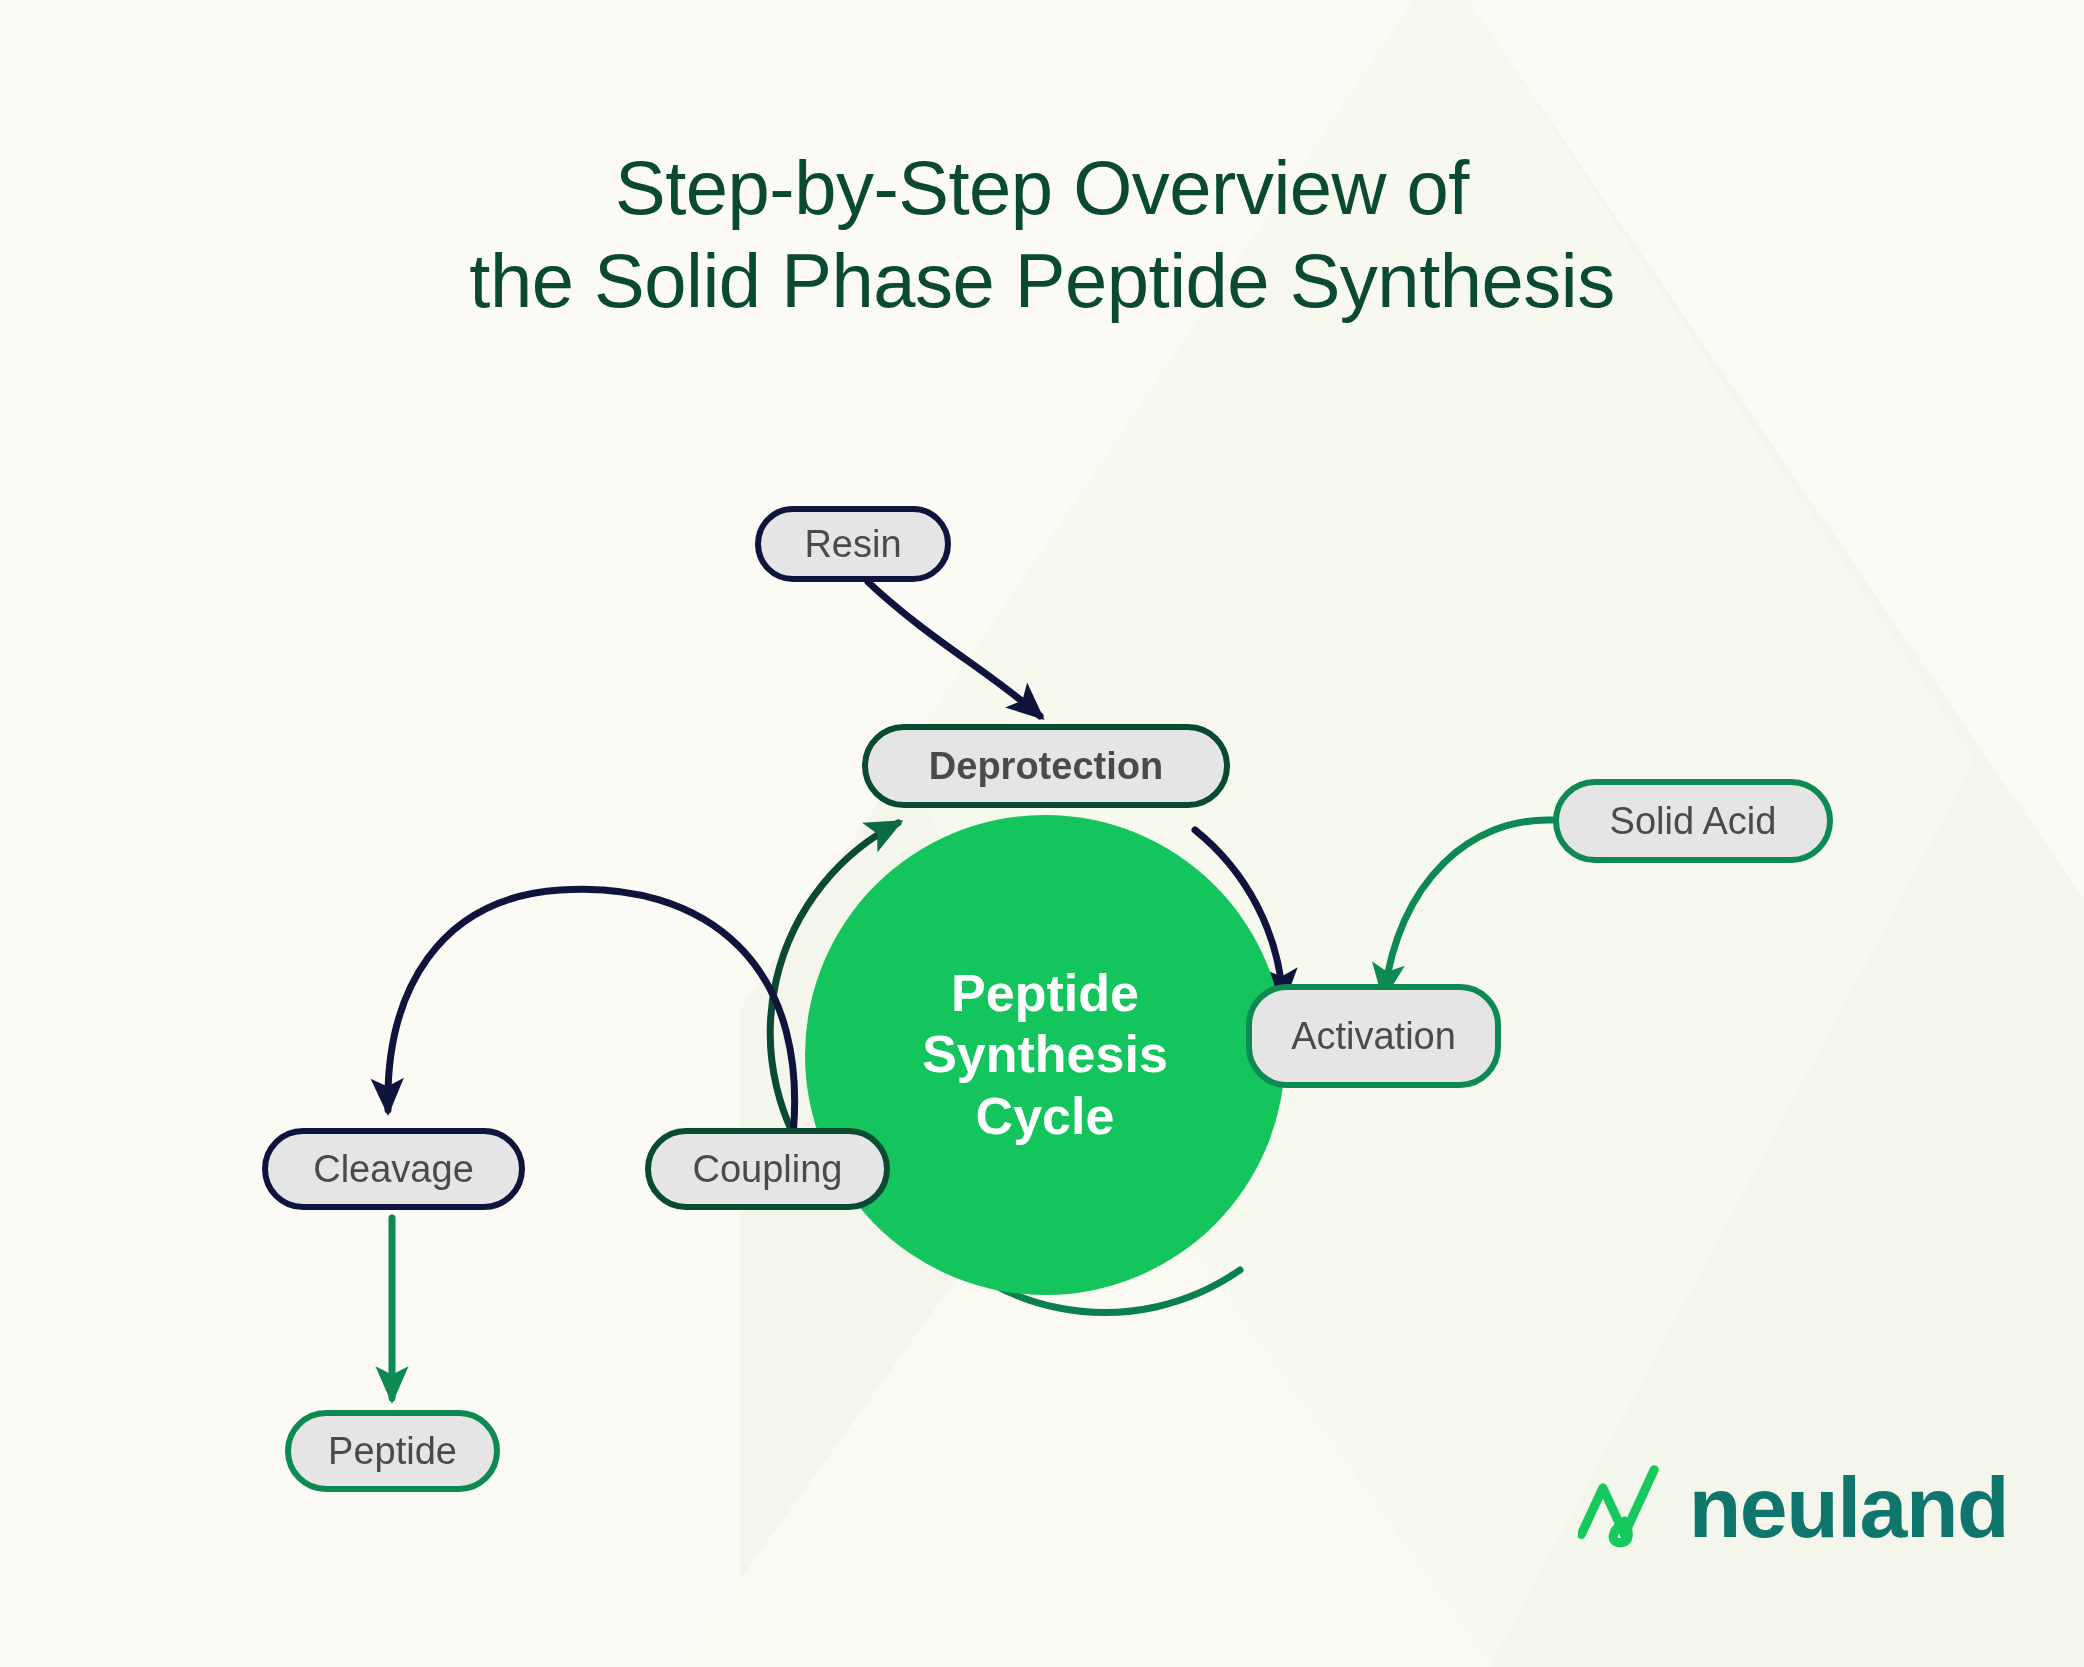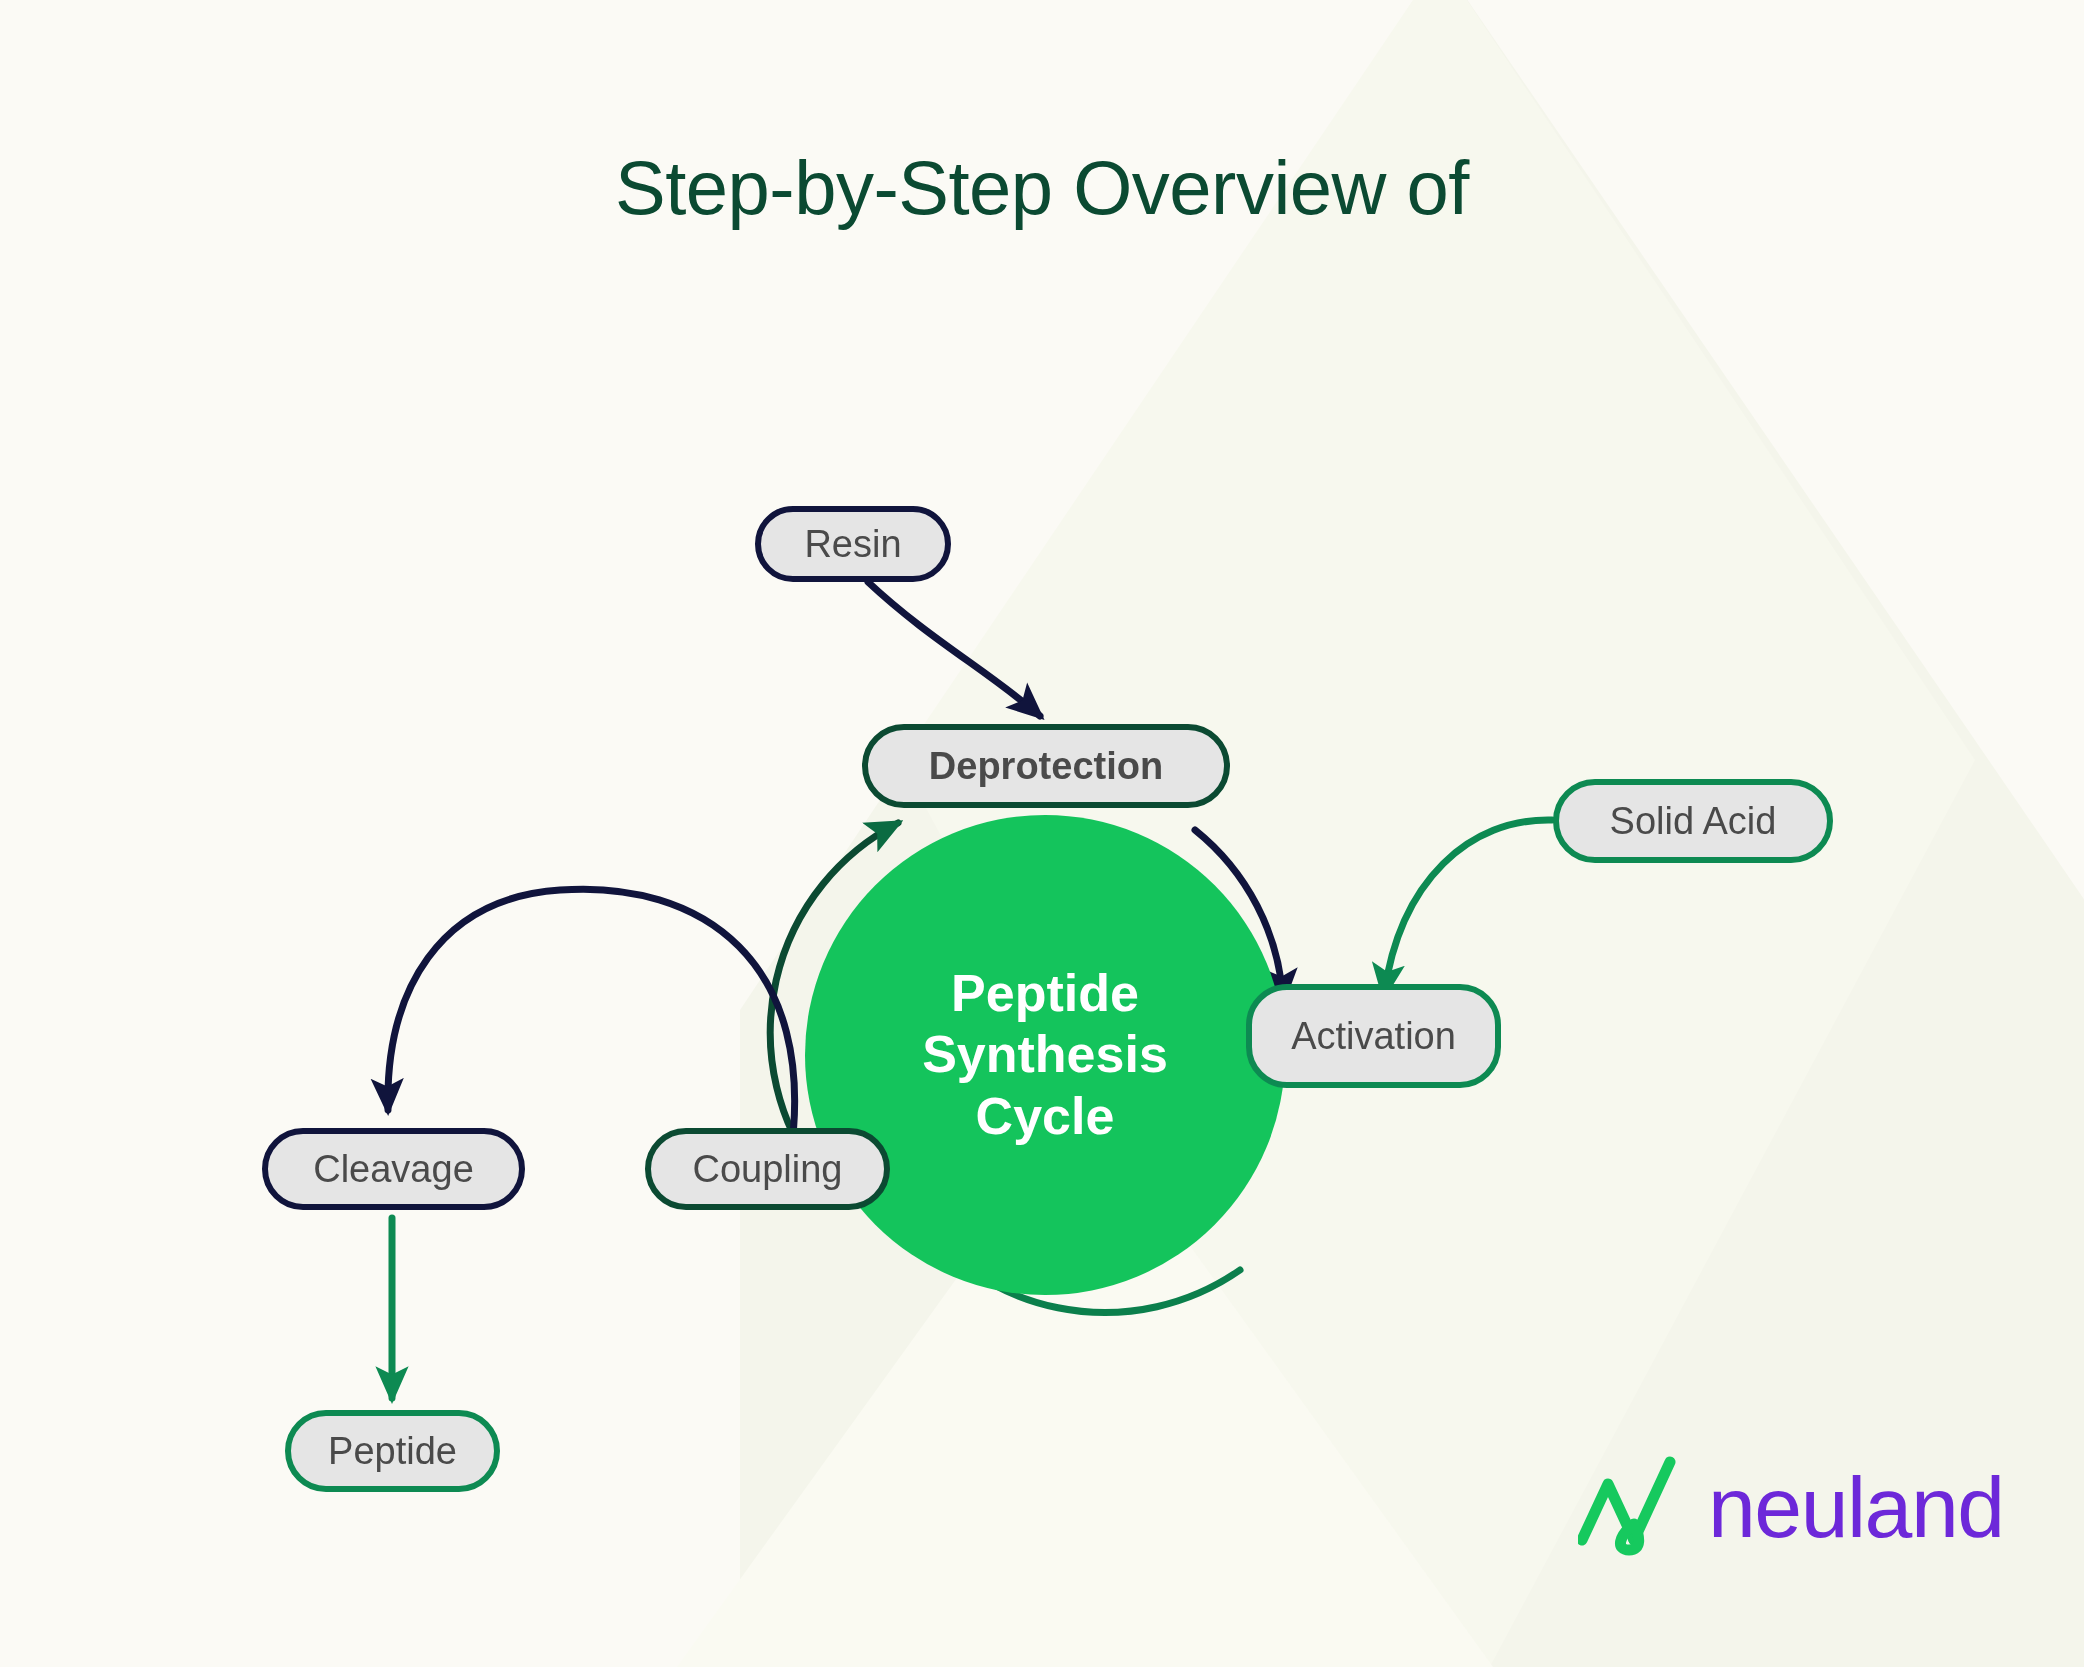--- a/index.html
+++ b/index.html
@@ -90,39 +90,40 @@
     left: 1578px;
     top: 1442px;
     width: 430px;
     height: 130px;
     display: flex;
     align-items: center;
     gap: 18px;
   }
   #logo-wordmark {
     font-size: 86px;
-    font-weight: normal;
-    color: #6d28d9;
+    font-weight: bold;
+    color: #0f766e;
     letter-spacing: -1.5px;
     line-height: 1;
   }
 </style>
 </head>
 <body>
 
 <div id="canvas">
 
   <svg id="bg-watermark" viewBox="0 0 2084 1667" preserveAspectRatio="none" aria-hidden="true">
     <polygon points="1440,-40 2160,1010 2160,1760 1440,1760 740,1760 740,1010" fill="#F4F5EB"></polygon>
     <polygon points="1440,-40 1975,760 1440,1760 900,760" fill="#F7F8EE"></polygon>
     <polygon points="1085,1100 1560,1760 610,1760" fill="#FAFAF2"></polygon>
   </svg>
 
   <div id="title-block">
     <span class="title-line">Step-by-Step Overview of</span>
+    <span class="title-line">the Solid Phase Peptide Synthesis</span>
   </div>
 
   <svg id="diagram" viewBox="0 0 2084 1667">
     <defs>
       <marker id="ah-navy" viewBox="0 0 10 10" refX="8.4" refY="5" markerWidth="5.4" markerHeight="5.4" orient="auto-start-reverse">
         <path d="M 0 0.6 L 10 5 L 0 9.4 L 2.2 5 Z" fill="#10143C"></path>
       </marker>
       <marker id="ah-green" viewBox="0 0 10 10" refX="8.4" refY="5" markerWidth="5.4" markerHeight="5.4" orient="auto-start-reverse">
         <path d="M 0 0.6 L 10 5 L 0 9.4 L 2.2 5 Z" fill="#0D8A52"></path>
       </marker>

